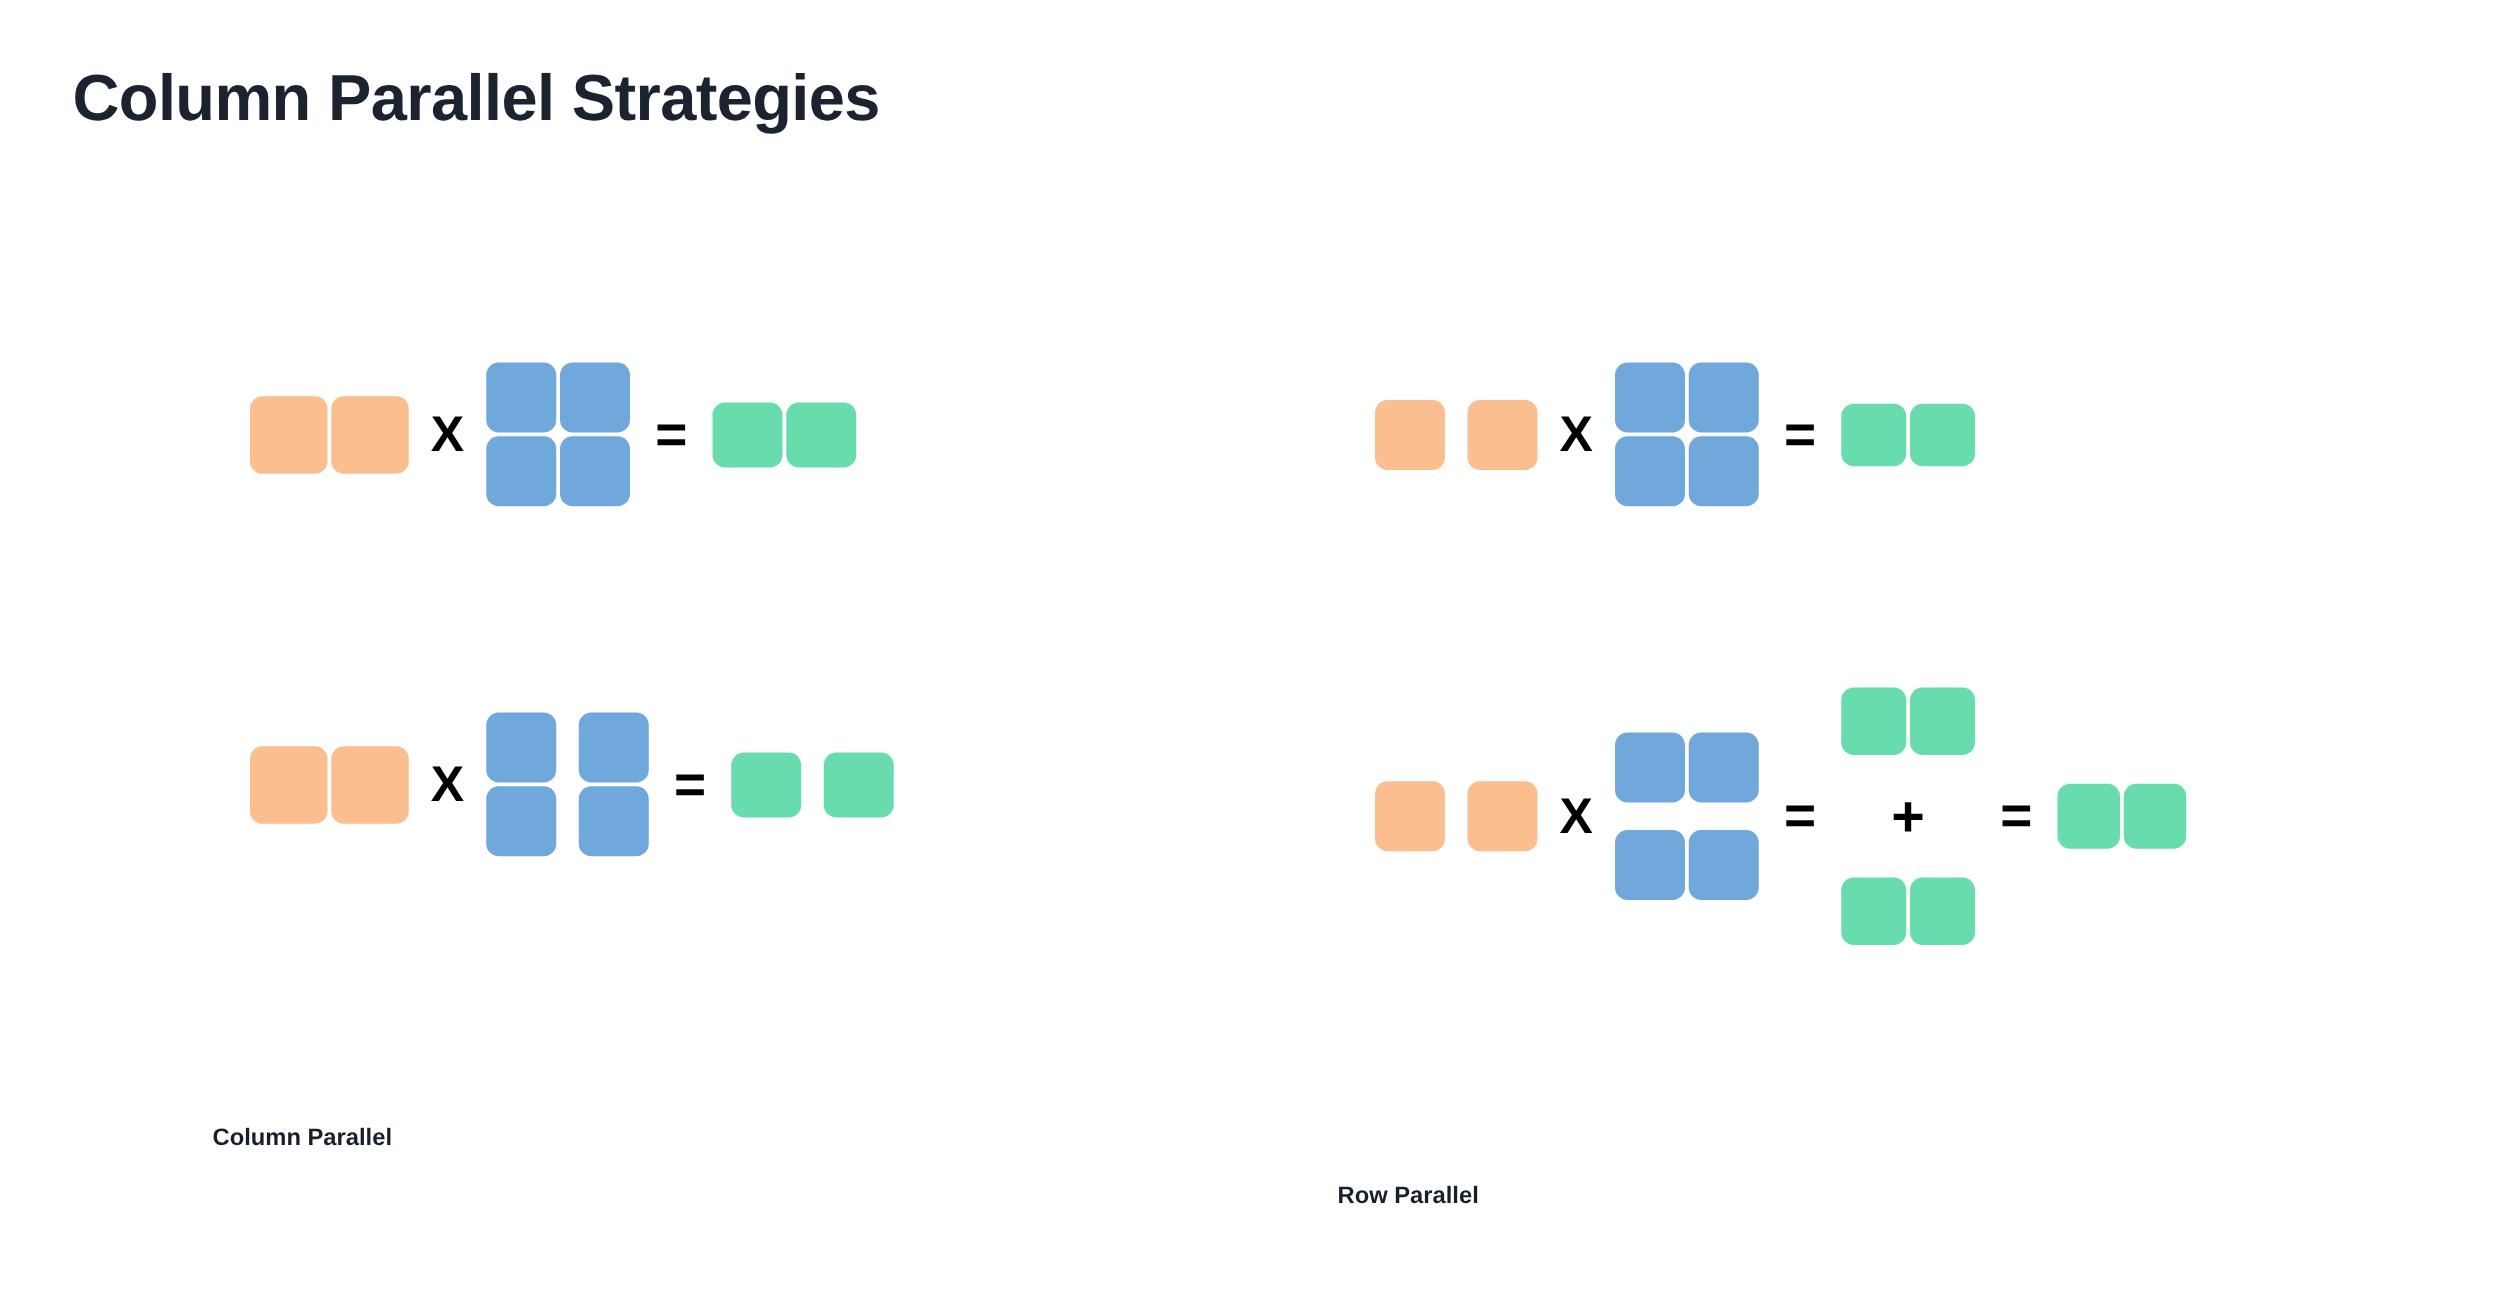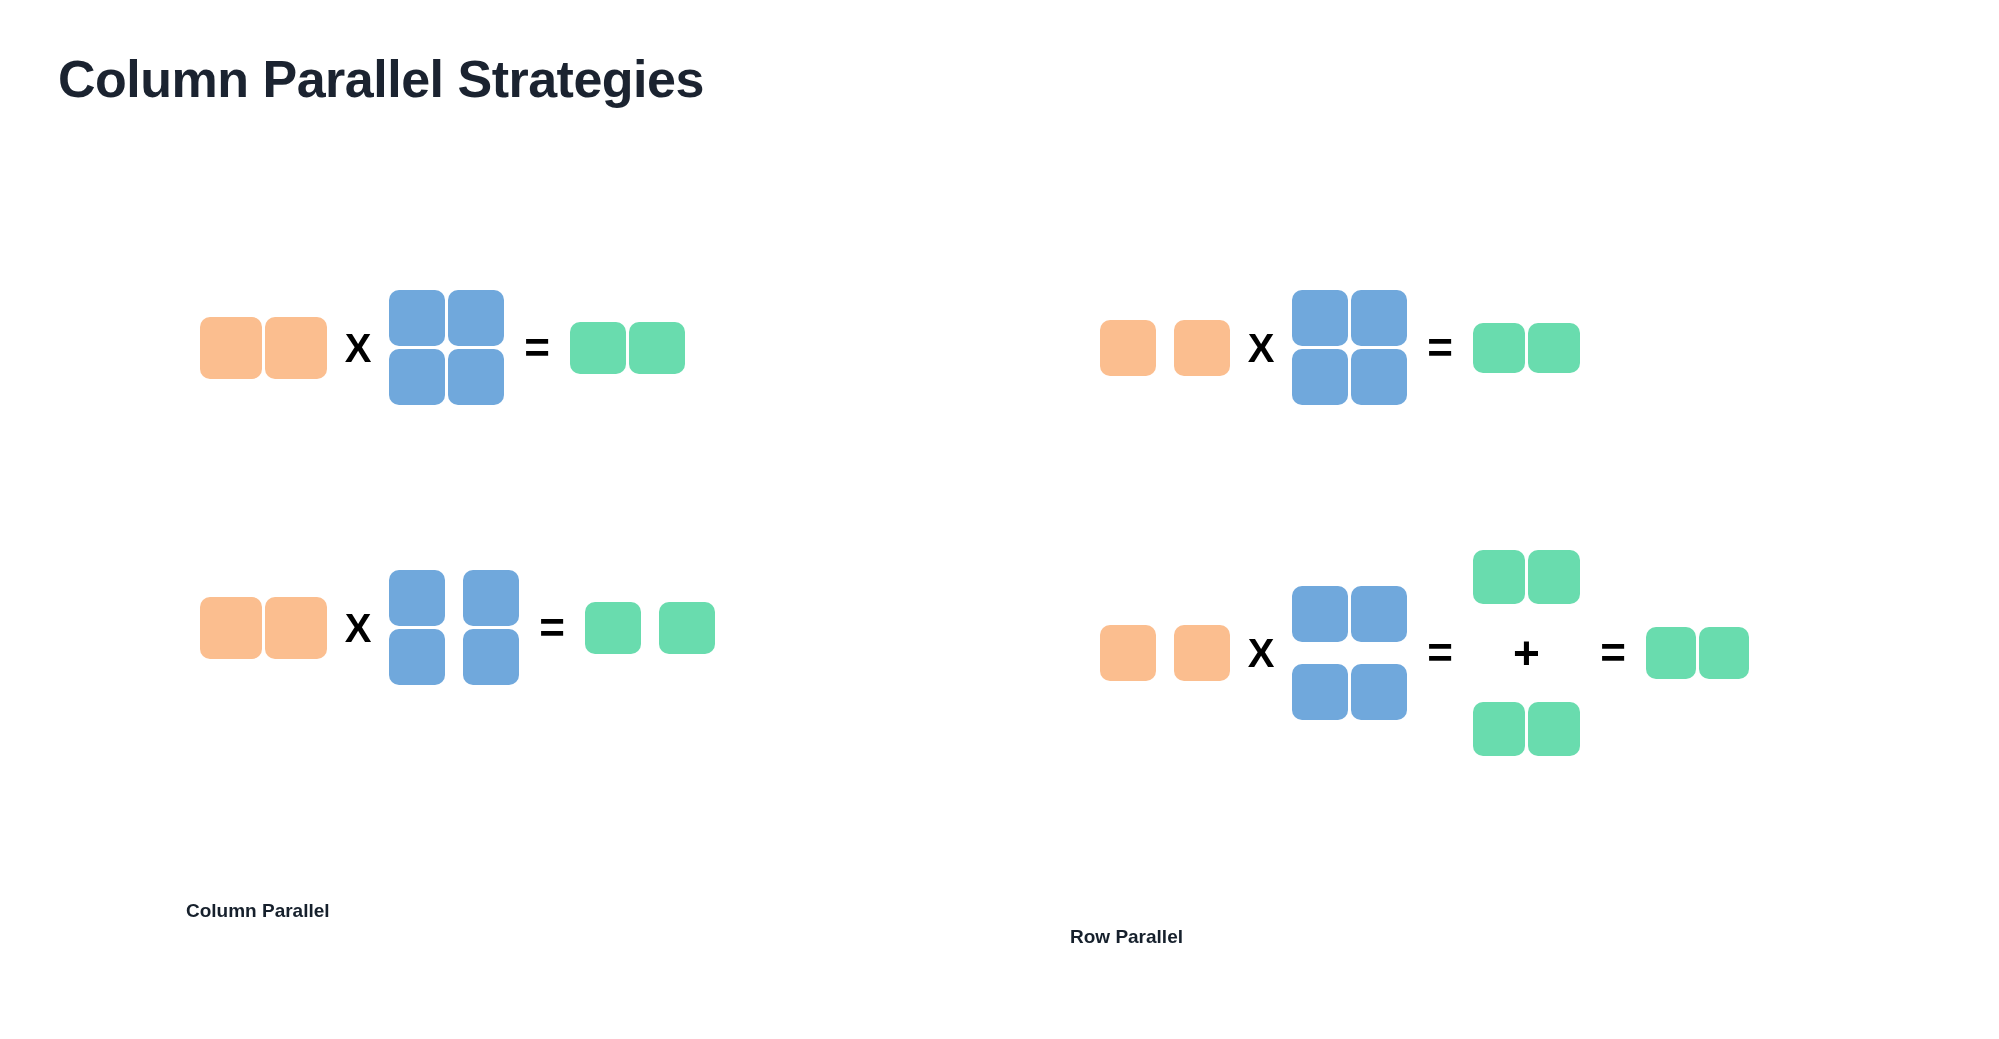--- a/index.html
+++ b/index.html
@@ -91,22 +91,22 @@
   .gap-shard-v{ gap: 22px; }
 
   
   .panel-caption {
     position: absolute;
     font-size: 19px;
     font-weight: bold;
     color: #16202c;
     white-space: nowrap;
   }
-  #caption-column-parallel { left: 186px; top: 650px; }
-  #caption-row-parallel    { left: 70px;  top: 676px; }
+  #caption-column-parallel { left: 170px; top: 650px; }
+  #caption-row-parallel    { left: 70px;  top: 696px; }
 
   
   .partial-stack {
     display: flex;
     flex-direction: column;
     align-items: center;
     gap: 26px;
   }
 </style>
 </head>

